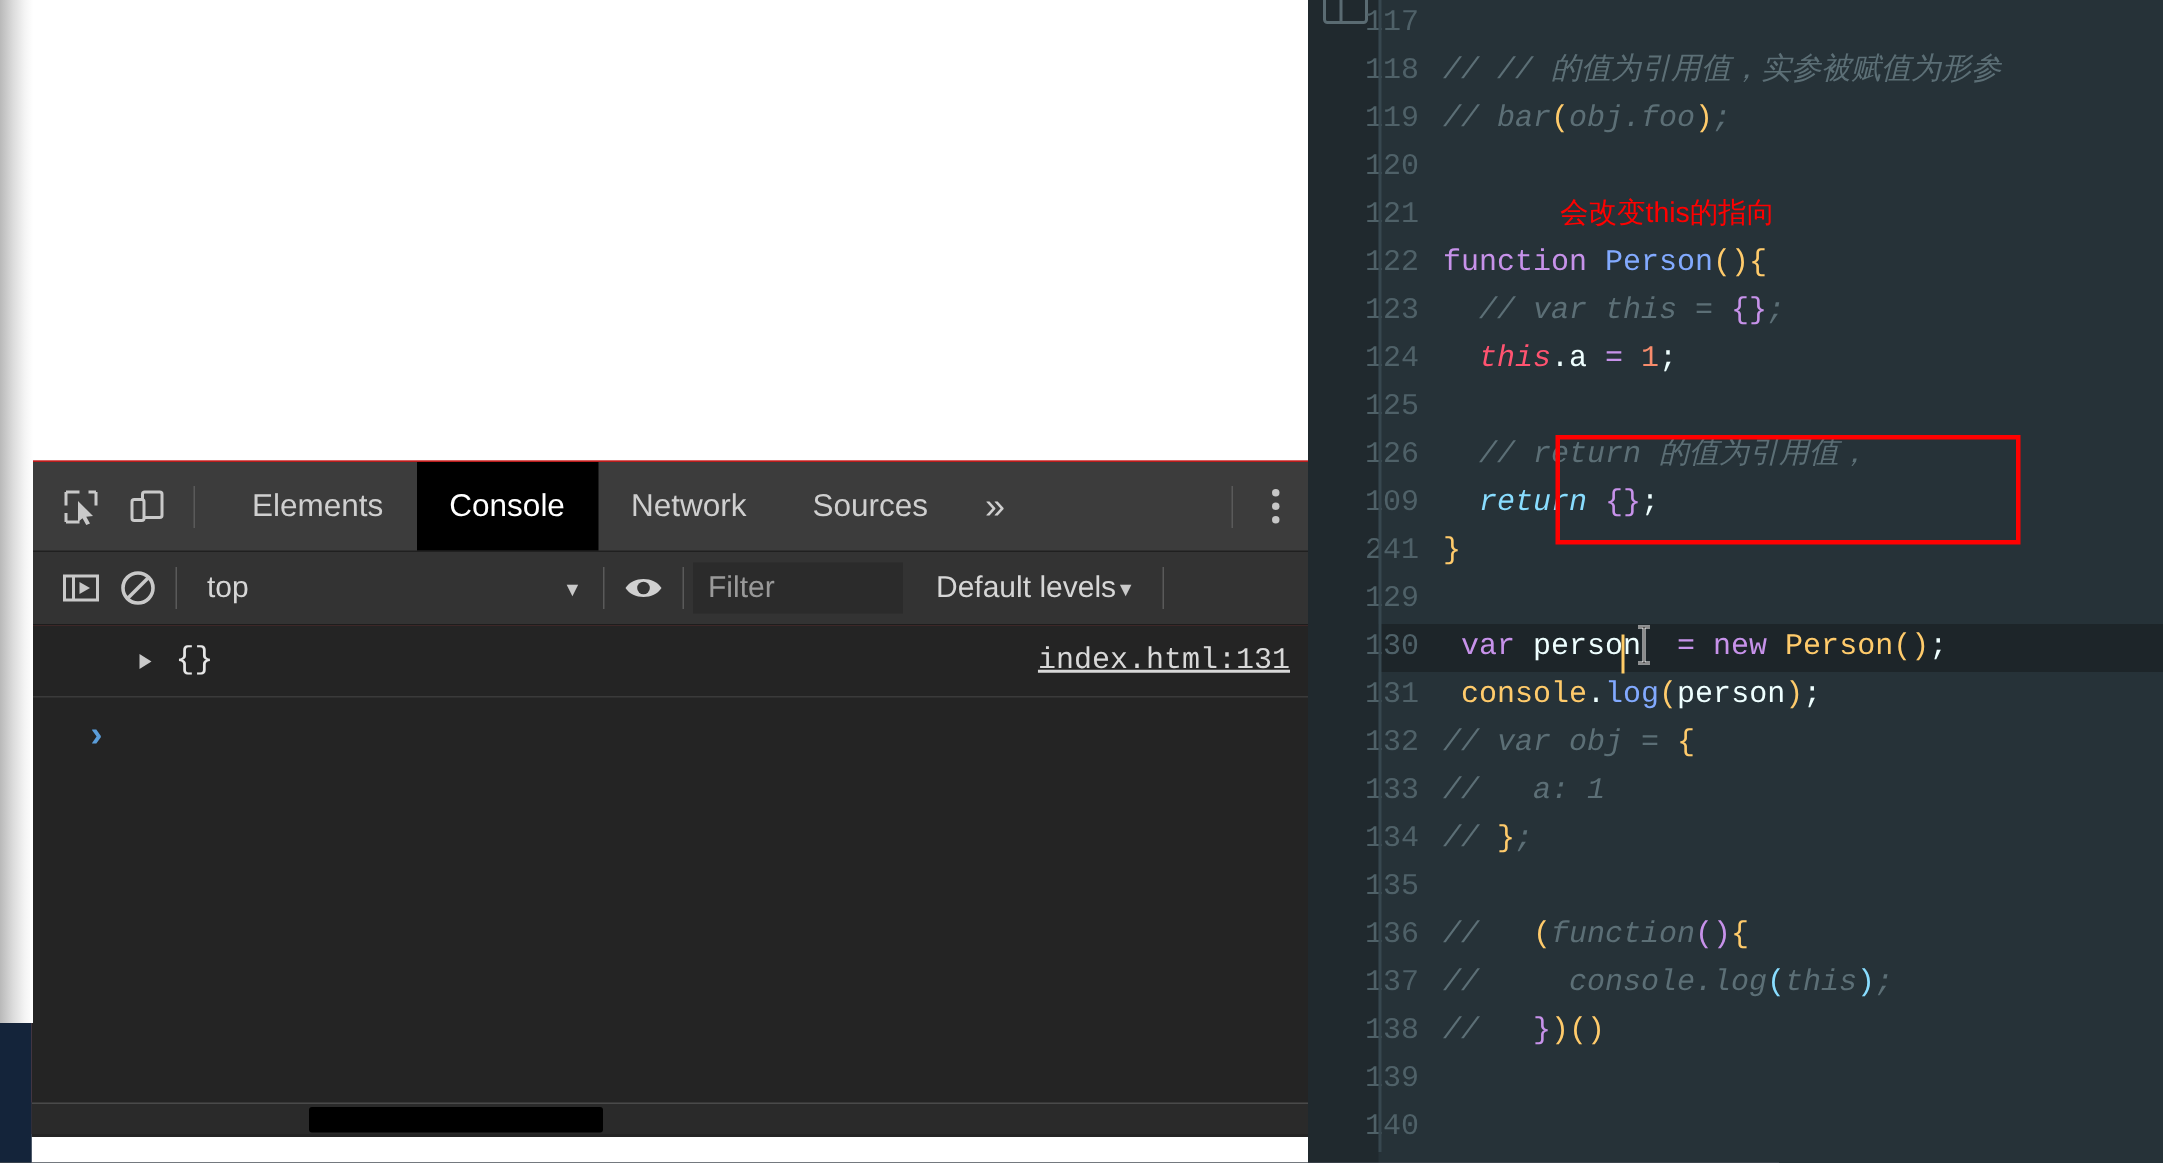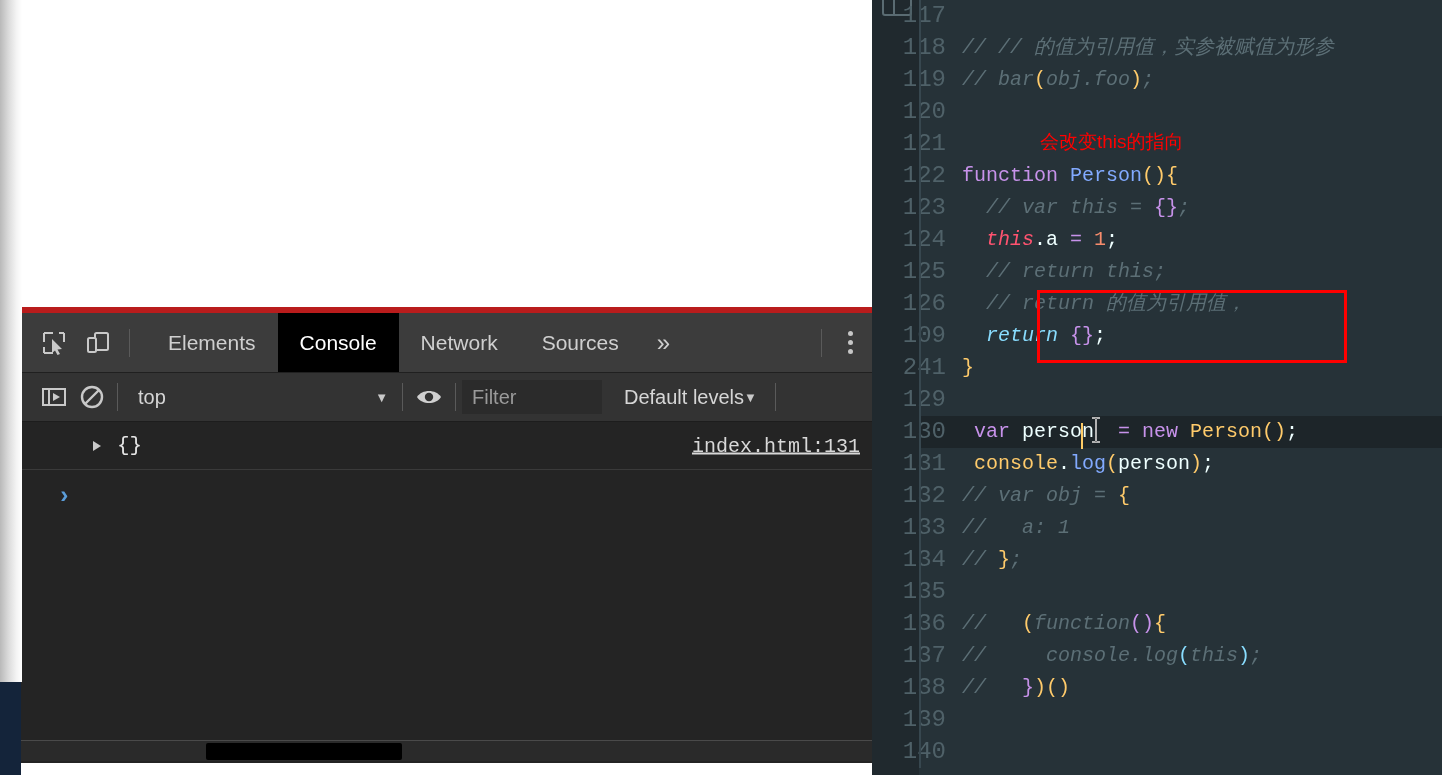--- a/index.html
+++ b/index.html
@@ -35,21 +35,21 @@
   .page-blank {
     position: absolute; left: 0; top: 0; width: 851px; height: 307px;
     background: #ffffff;
   }
 
   
   .devtools {
     position: absolute; left: 0; top: 307px;
     width: 851px; height: 448px;
     background: #ef4444;
-    border-top: 6px solid #b91c1c;
+    border-top: 1px solid #b91c1c;
     color: #d0d0d0;
   }
 
   
   .dt-tabstrip {
     display: flex; align-items: stretch;
     height: 59px;
     background: #3c3c3c;
     border-bottom: 1px solid #202020;
   }
@@ -202,21 +202,21 @@
     position: relative;
     height: 32px; line-height: 32px;
     white-space: pre;
     padding-left: 43px;
     color: #cfd8dc;
   }
   .code-line.current { background: #1d2529; }
   .gutter-num {
     position: absolute; left: -47px; top: 0;
     width: 74px; text-align: right;
-    color: #4f6168; font-size: 24px;
+    color: #4f6168; font-size: 20px;
     user-select: none;
   }
   .fold-rule {
     position: absolute; left: 0px; top: 0; width: 2px; height: 100%;
     background: #37474f;
   }
 
   
   .c-comment  { color: #5c6f76; font-style: italic; }
   .c-kw       { color: #c792ea; }
@@ -378,21 +378,21 @@
     </div>
     <div class="code-area" id="code-area">
         <div class="code-line"><span class="gutter-num">117</span><span class="fold-rule"></span></div>
         <div class="code-line"><span class="gutter-num">118</span><span class="fold-rule"></span><span class="c-comment">// // 的值为引用值，实参被赋值为形参</span></div>
         <div class="code-line"><span class="gutter-num">119</span><span class="fold-rule"></span><span class="c-comment">// bar</span><span class="c-brace1">(</span><span class="c-comment">obj.foo</span><span class="c-brace1">)</span><span class="c-comment">;</span></div>
         <div class="code-line"><span class="gutter-num">120</span><span class="fold-rule"></span></div>
         <div class="code-line"><span class="gutter-num">121</span><span class="fold-rule"></span></div>
         <div class="code-line"><span class="gutter-num">122</span><span class="fold-rule"></span><span class="c-kw">function </span><span class="c-fn">Person</span><span class="c-brace1">()</span><span class="c-brace1">{</span></div>
         <div class="code-line"><span class="gutter-num">123</span><span class="fold-rule"></span><span class="c-comment">  // var this = </span><span class="c-brace2">{}</span><span class="c-comment">;</span></div>
         <div class="code-line"><span class="gutter-num">124</span><span class="fold-rule"></span><span class="c-plain">  </span><span class="c-this">this</span><span class="c-plain">.a </span><span class="c-kw">= </span><span class="c-num">1</span><span class="c-plain">;</span></div>
-        <div class="code-line"><span class="gutter-num">125</span><span class="fold-rule"></span><span class="c-comment">  // return this;</span></div>
+        <div class="code-line"><span class="gutter-num">125</span><span class="fold-rule"></span></div>
         <div class="code-line"><span class="gutter-num">126</span><span class="fold-rule"></span><span class="c-comment">  // return 的值为引用值，</span></div>
         <div class="code-line"><span class="gutter-num">109</span><span class="fold-rule"></span><span class="c-plain">  </span><span class="c-ret">return </span><span class="c-brace2">{}</span><span class="c-plain">;</span></div>
         <div class="code-line"><span class="gutter-num">241</span><span class="fold-rule"></span><span class="c-brace1">}</span></div>
         <div class="code-line"><span class="gutter-num">129</span><span class="fold-rule"></span></div>
         <div class="code-line current"><span class="gutter-num">130</span><span class="fold-rule"></span><span class="c-plain"> </span><span class="c-kw">var </span><span class="c-plain">person  </span><span class="c-kw">= </span><span class="c-kw">new </span><span class="c-cls">Person</span><span class="c-brace1">()</span><span class="c-plain">;</span></div>
         <div class="code-line"><span class="gutter-num">131</span><span class="fold-rule"></span><span class="c-plain"> </span><span class="c-prop">console</span><span class="c-plain">.</span><span class="c-fn">log</span><span class="c-brace1">(</span><span class="c-plain">person</span><span class="c-brace1">)</span><span class="c-plain">;</span></div>
         <div class="code-line"><span class="gutter-num">132</span><span class="fold-rule"></span><span class="c-comment">// var obj = </span><span class="c-brace1">{</span></div>
         <div class="code-line"><span class="gutter-num">133</span><span class="fold-rule"></span><span class="c-comment">//   a: 1</span></div>
         <div class="code-line"><span class="gutter-num">134</span><span class="fold-rule"></span><span class="c-comment">// </span><span class="c-brace1">}</span><span class="c-comment">;</span></div>
         <div class="code-line"><span class="gutter-num">135</span><span class="fold-rule"></span></div>

